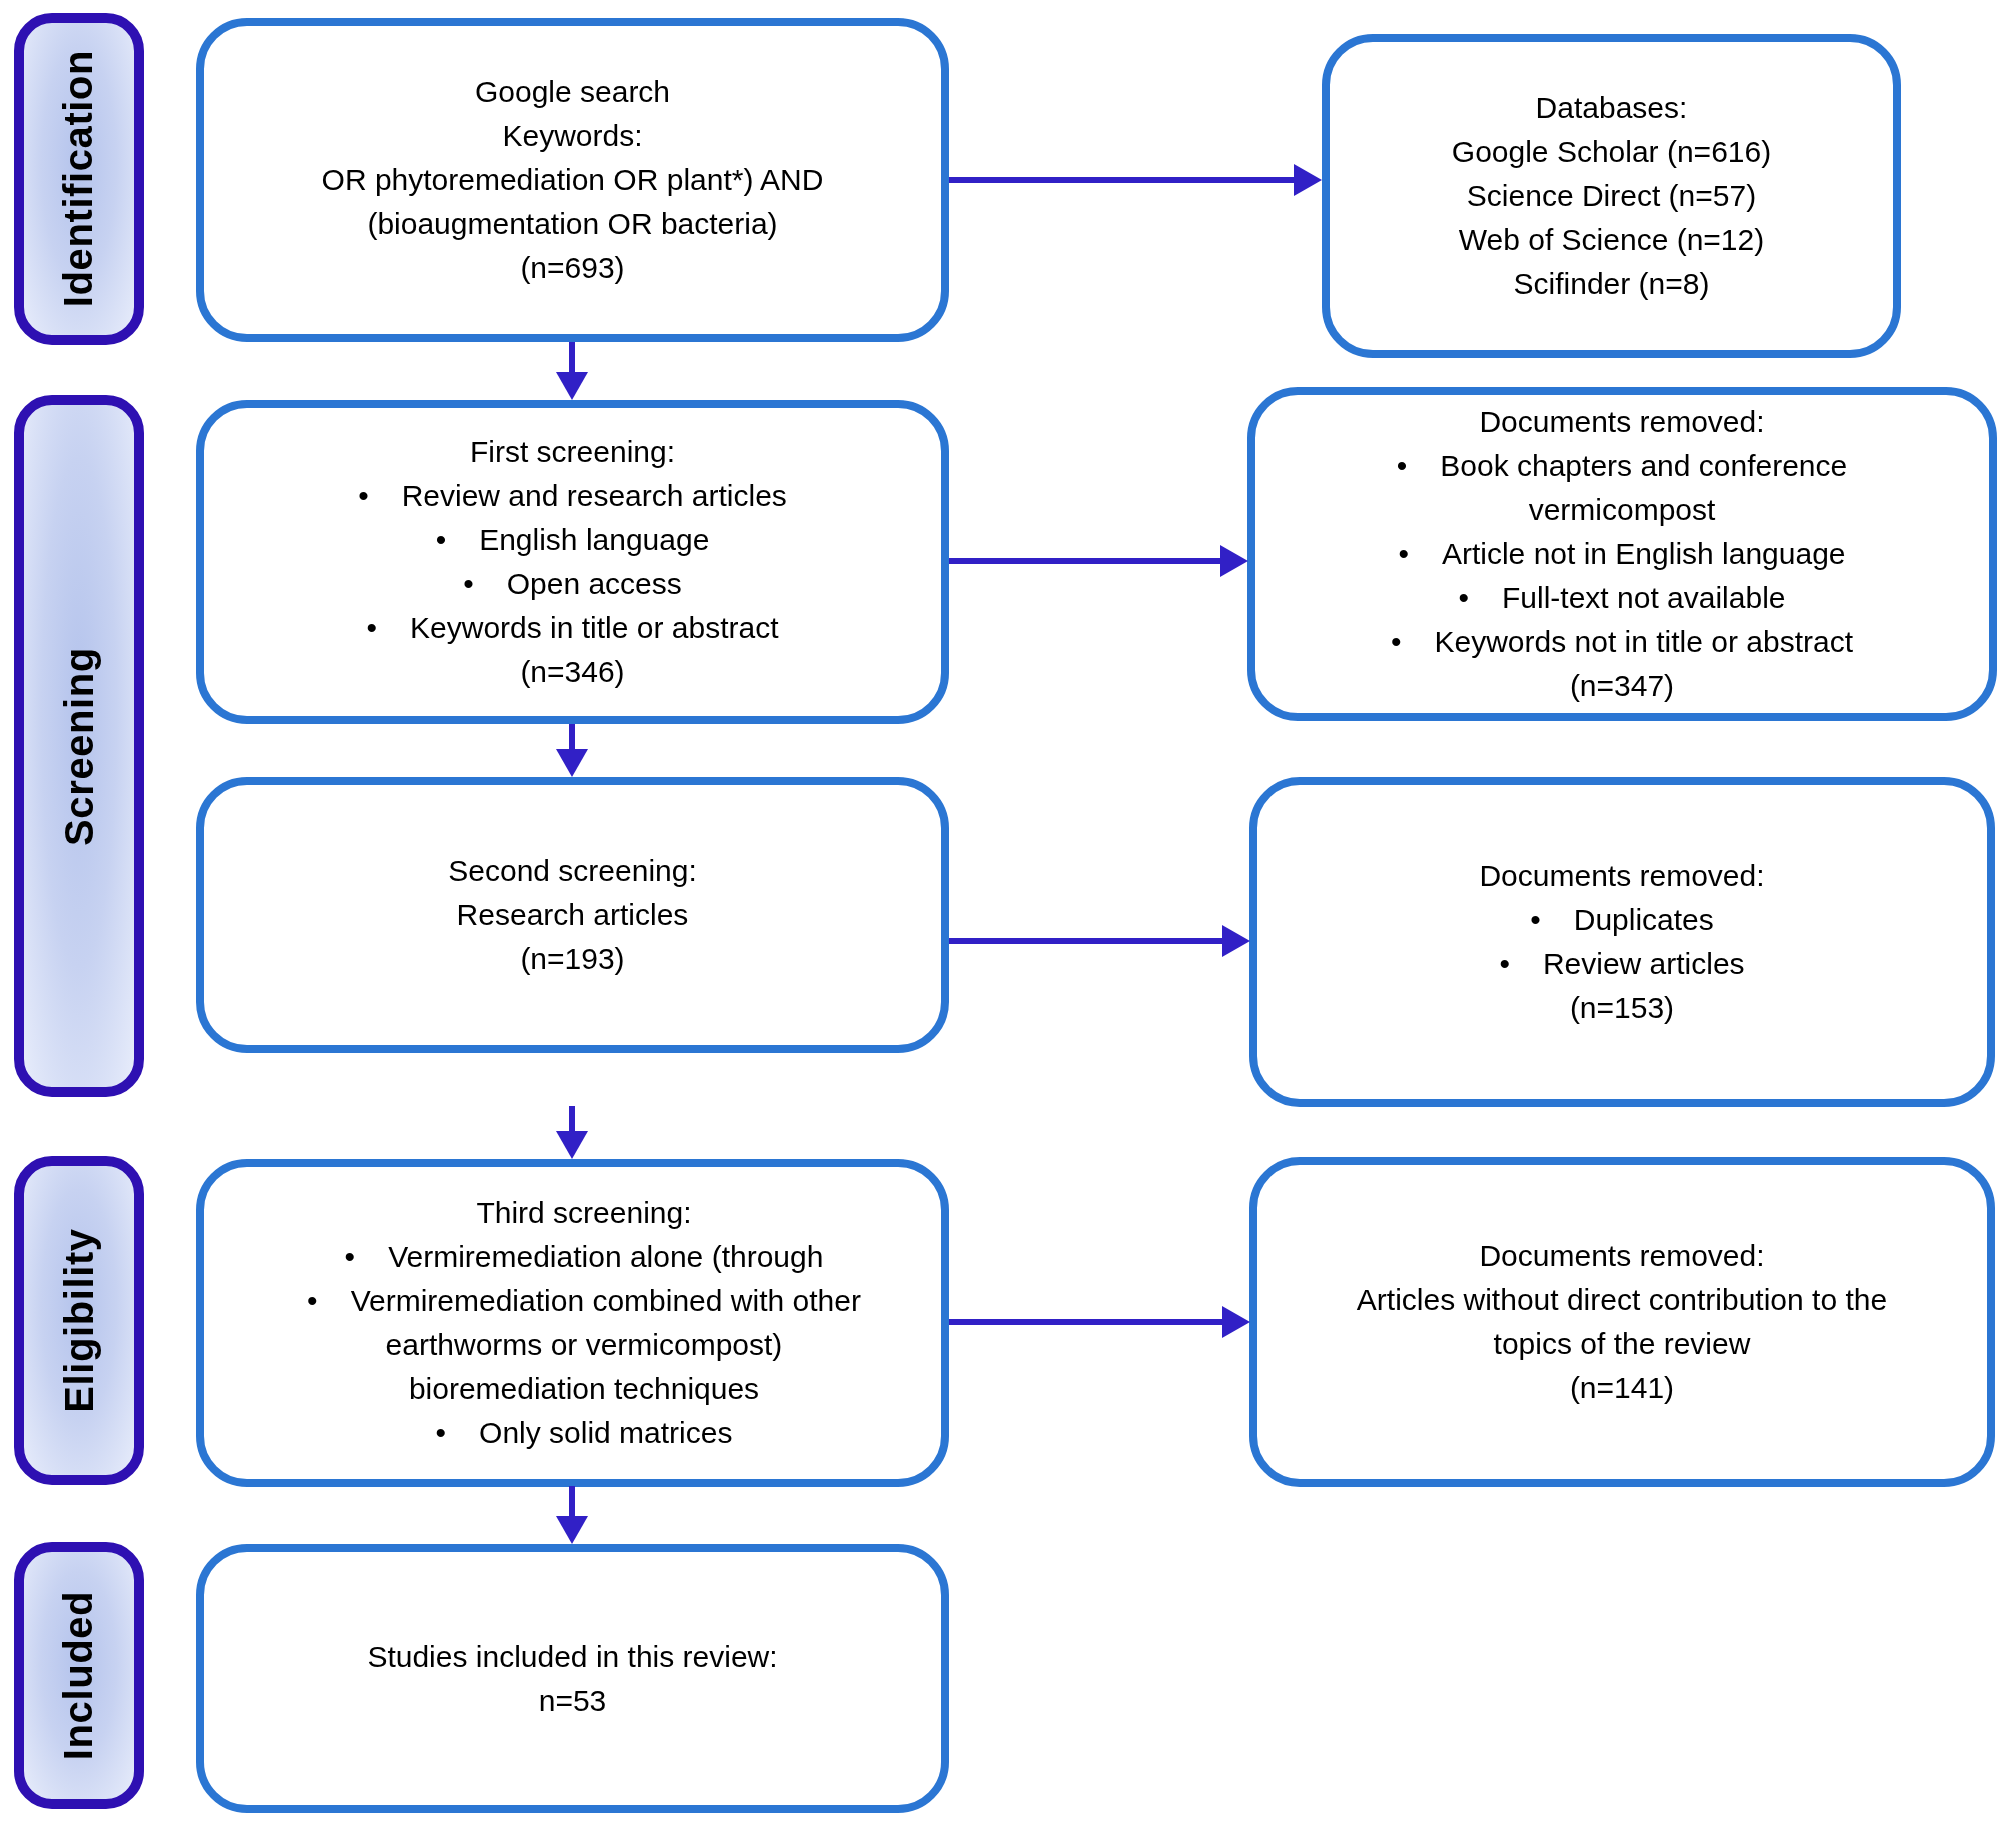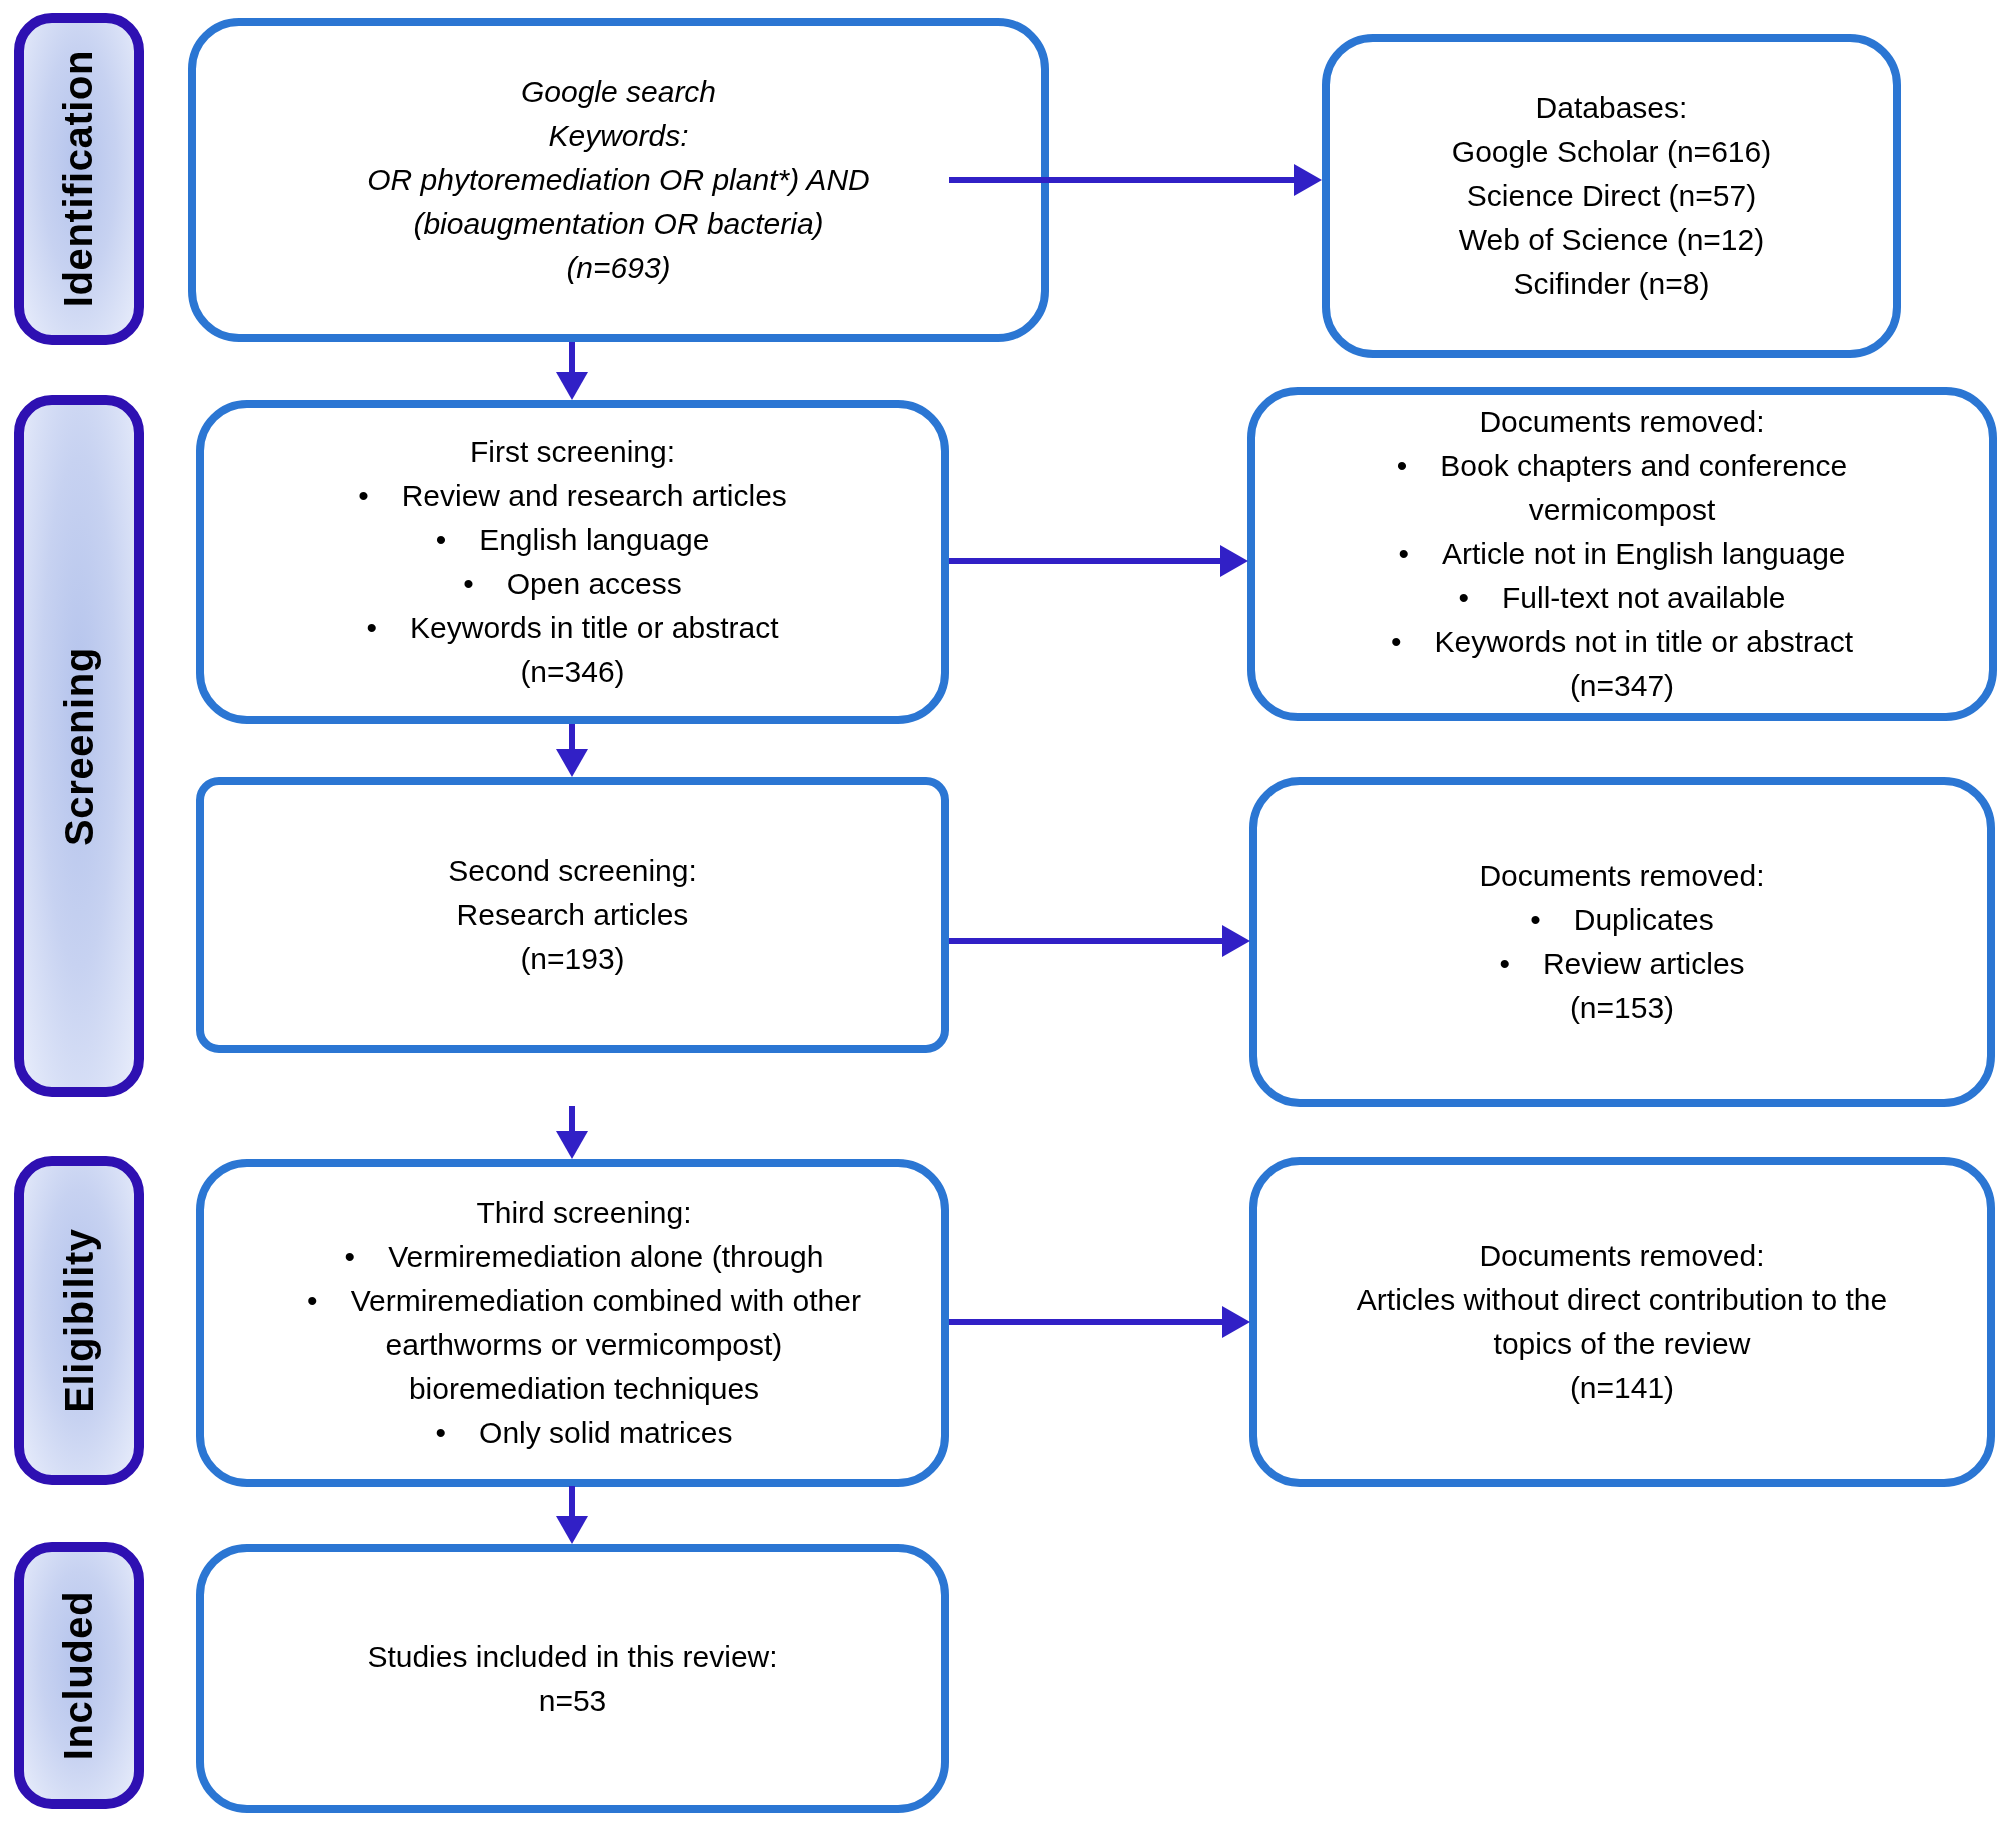--- a/index.html
+++ b/index.html
@@ -47,36 +47,36 @@
 <div class="stage" style="top:395px;height:702px;">
   <span class="stage-label">Screening</span>
 </div>
 <div class="stage" style="top:1156px;height:329px;">
   <span class="stage-label">Eligibility</span>
 </div>
 <div class="stage" style="top:1542px;height:267px;">
   <span class="stage-label">Included</span>
 </div>
 
-<div class="flowbox" style="left:188px;top:17.7px;width:861px;height:324px;font-style:italic;">
+<div class="flowbox" style="left:196px;top:17.7px;width:753px;height:324px;">
     <div class="line">Google search</div>
     <div class="line">Keywords:</div>
     <div class="line">OR phytoremediation OR plant*) AND</div>
     <div class="line">(bioaugmentation OR bacteria)</div>
     <div class="line">(n=693)</div>
   </div>
 <div class="flowbox" style="left:196px;top:400px;width:753px;height:324px;">
     <div class="line">First screening:</div>
     <div class="line"><span class="bullet">•</span><span>Review and research articles</span></div>
     <div class="line"><span class="bullet">•</span><span>English language</span></div>
     <div class="line"><span class="bullet">•</span><span>Open access</span></div>
     <div class="line"><span class="bullet">•</span><span>Keywords in title or abstract</span></div>
     <div class="line">(n=346)</div>
   </div>
-<div class="flowbox" style="left:196px;top:777px;width:753px;height:276px;border-radius:23px;">
+<div class="flowbox" style="left:196px;top:777px;width:753px;height:276px;">
     <div class="line">Second screening:</div>
     <div class="line">Research articles</div>
     <div class="line">(n=193)</div>
   </div>
 <div class="flowbox" style="left:196px;top:1159px;width:753px;height:328px;padding-left:48px;">
     <div class="line">Third screening:</div>
     <div class="line"><span class="bullet">•</span><span>Vermiremediation alone (through</span></div>
     <div class="line"><span class="bullet">•</span><span>Vermiremediation combined with other</span></div>
     <div class="line">earthworms or vermicompost)</div>
     <div class="line">bioremediation techniques</div>

